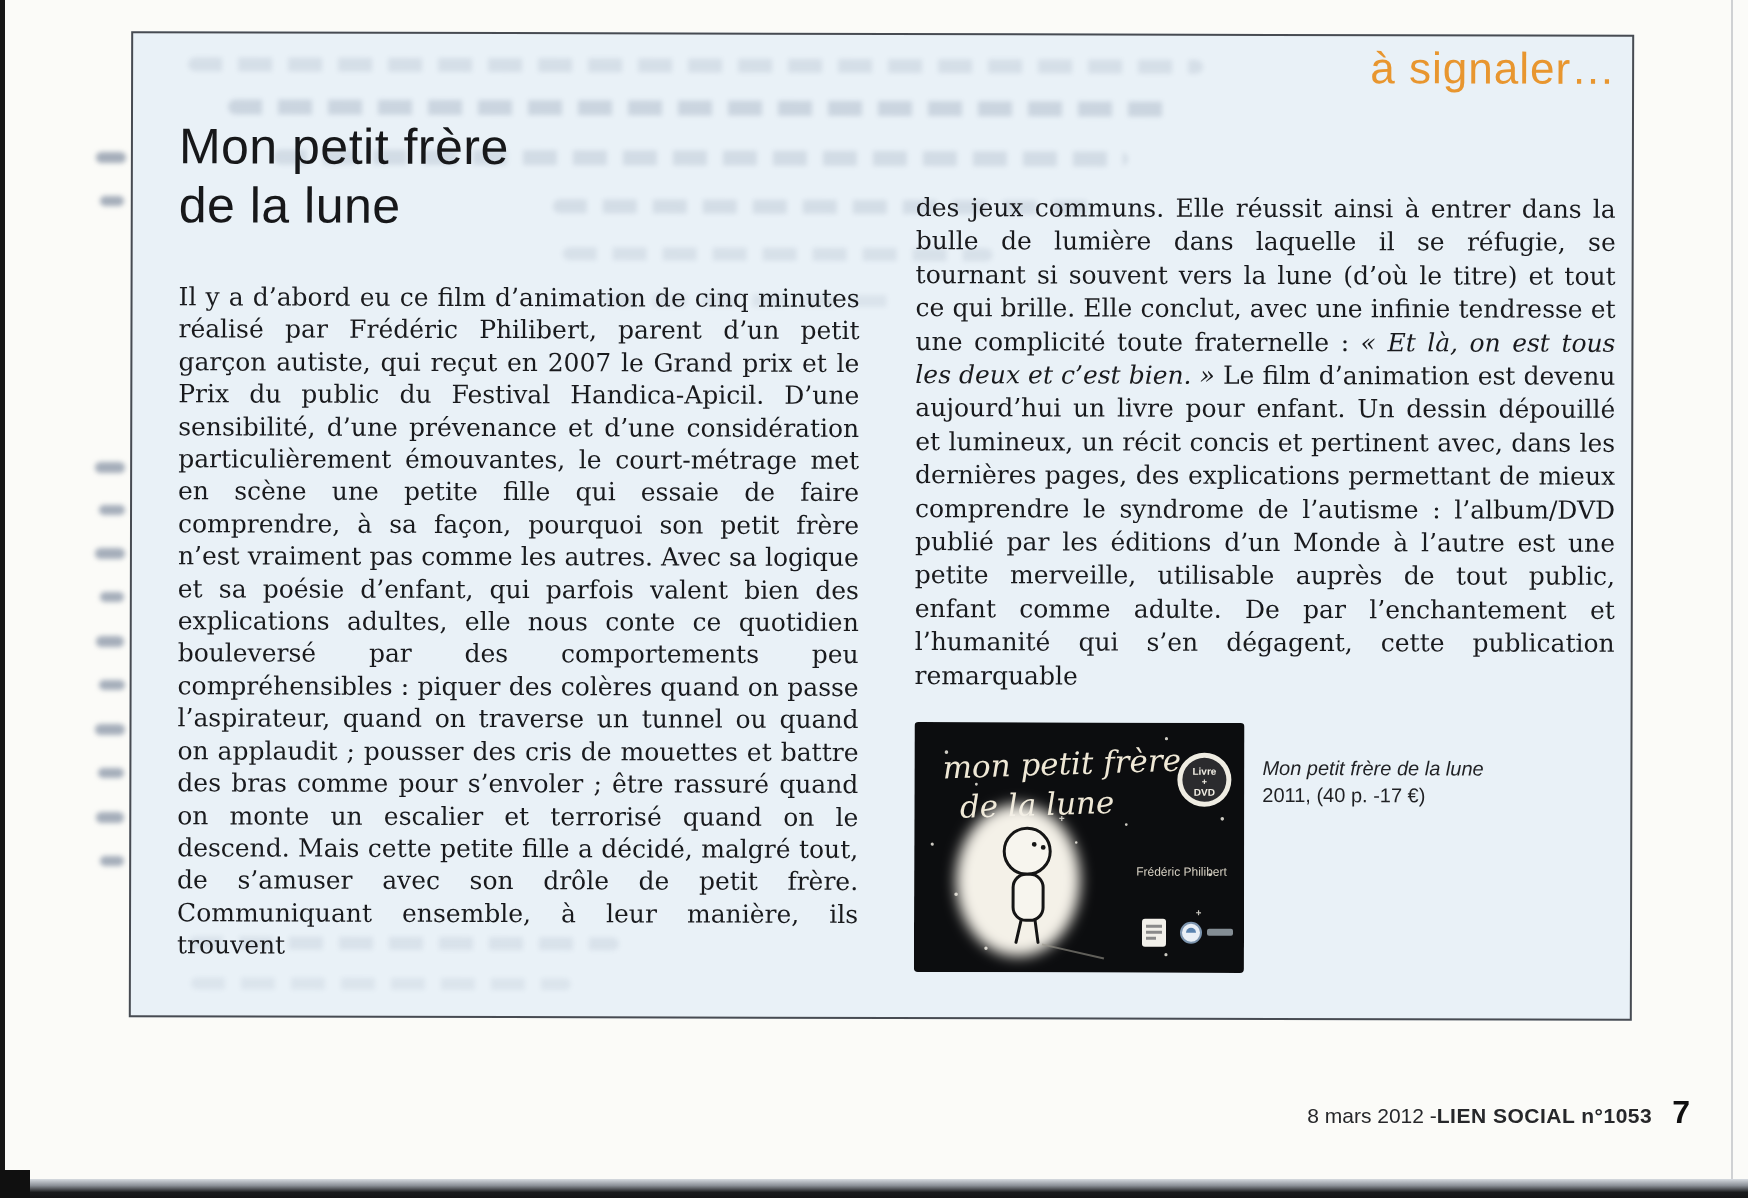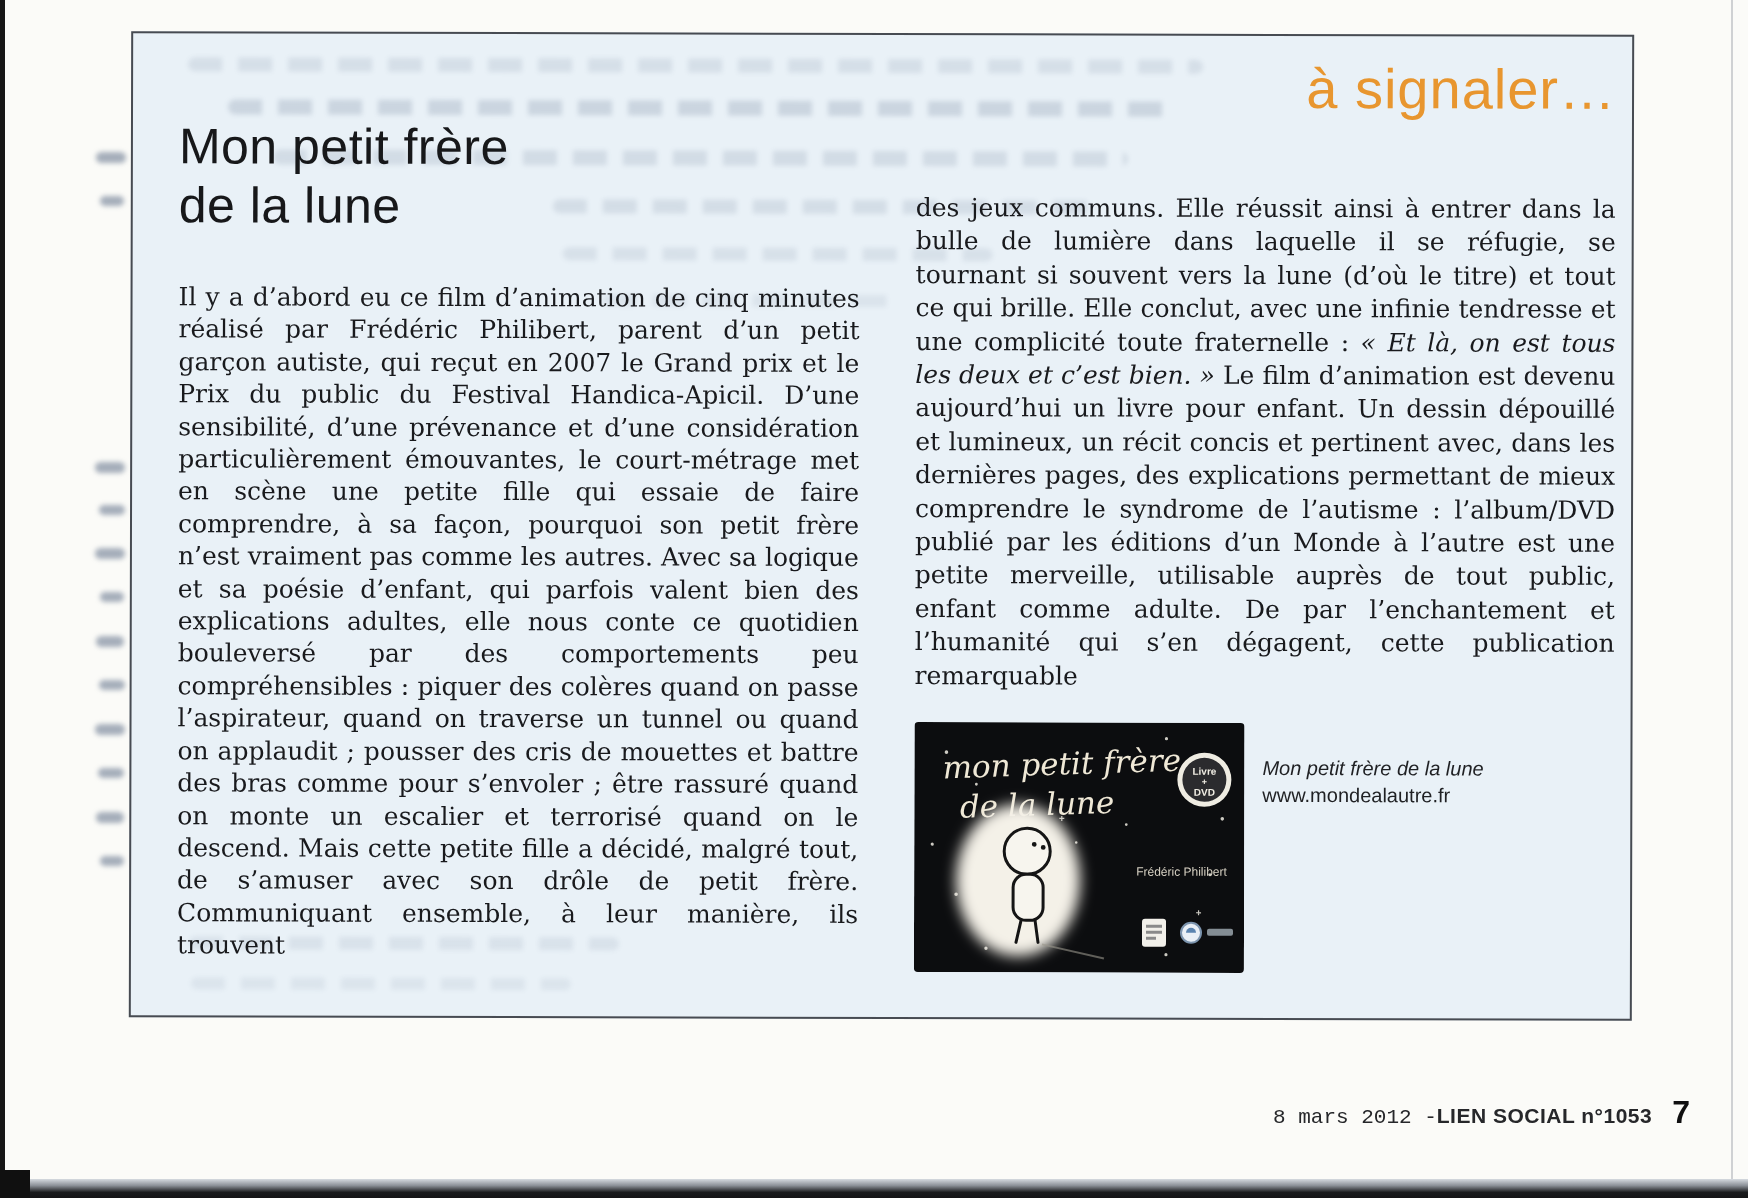--- a/index.html
+++ b/index.html
@@ -20,22 +20,22 @@
     position:absolute;left:130px;top:33px;width:1503px;height:986px;
     background:#e9f1f7;border:2px solid #474b52;box-sizing:border-box;
     transform:rotate(0.14deg);
   }
   
   .ghost{position:absolute;border-radius:8px;filter:blur(2.5px);
     background:repeating-linear-gradient(90deg,rgba(74,94,124,.55) 0 34px,rgba(74,94,124,0) 34px 50px);}
   .ghost-edge{position:absolute;border-radius:6px;filter:blur(2.5px);background:rgba(80,98,126,.5);}
 
   .flag{
-    position:absolute;right:16px;top:20px;
-    font-size:56px;letter-spacing:1px;color:#e8962f;
+    position:absolute;right:16px;top:7px;
+    font-size:44px;letter-spacing:1px;color:#e8962f;
   }
   .title{
     position:absolute;left:46px;top:84px;
     font-size:50px;line-height:59px;letter-spacing:.5px;color:#17181a;
   }
   .serif{
     font-family:"DejaVu Serif","Liberation Serif",serif;
     font-size:25px;line-height:32.4px;color:#191a1d;
     text-align:justify;hyphens:auto;-webkit-hyphens:auto;
   }
@@ -49,21 +49,21 @@
   .caption{margin-top:28px;font-family:"Liberation Sans",sans-serif;
     font-size:20px;line-height:26.5px;color:#1f2023;}
   .caption .cap-title{font-style:italic;margin-top:32px;}
   .caption div{white-space:nowrap;}
 
   .footer{
     position:absolute;top:1094px;left:0;width:1690px;
     display:flex;justify-content:flex-end;align-items:baseline;
     color:#26272a;
   }
-  .footer .f-date{font-size:21px;font-family:Liberation Mono, monospace;}
+  .footer .f-date{font-size:21px;}
   .footer .f-mag{font-size:21px;font-weight:700;letter-spacing:.5px;text-align:right;}
   .footer .f-page{font-size:32px;font-weight:700;margin-left:20px;color:#0f0f10;}
 </style>
 </head>
 <body>
 
 <div class="edge-left"></div>
 <div class="edge-right"></div>
 <div class="edge-bottom"></div>
 <div class="edge-notch"></div>
@@ -168,21 +168,21 @@
             <circle cx="277" cy="210" r="10" fill="#e9eff6" stroke="#7b93ad" stroke-width="2"></circle>
             <path d="M272 210 a5 5 0 0 1 10 0" fill="#5b84b0"></path>
             <rect x="293" y="206" width="26" height="7" rx="2" fill="#9aa4ac" opacity=".85"></rect>
           </g>
         </svg>
       </div>
 
       <div class="side-col">
         <div class="caption">
           <div class="cap-title">Mon petit frère de la lune</div>
-          <div>www.mondealautre.fr</div>
+          <div>2011, (40 p. -17 €)</div>
         </div>
       </div>
 
     </div>
   </div>
 </div>
 
 <div class="footer">
   <span class="f-date">8 mars 2012 - </span>
   <span class="f-mag">LIEN SOCIAL n°1053</span>

